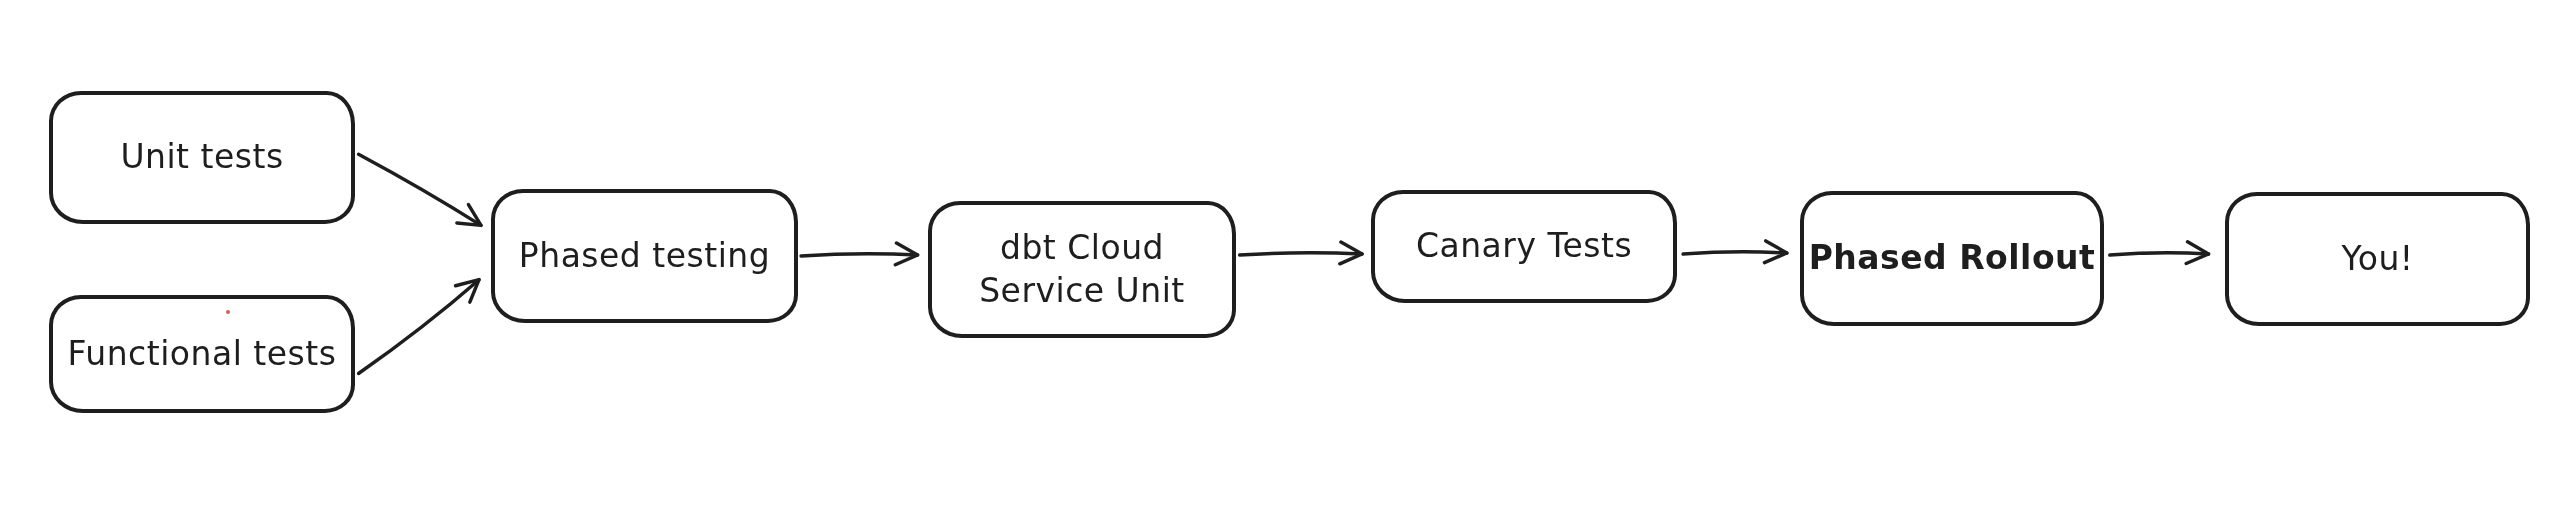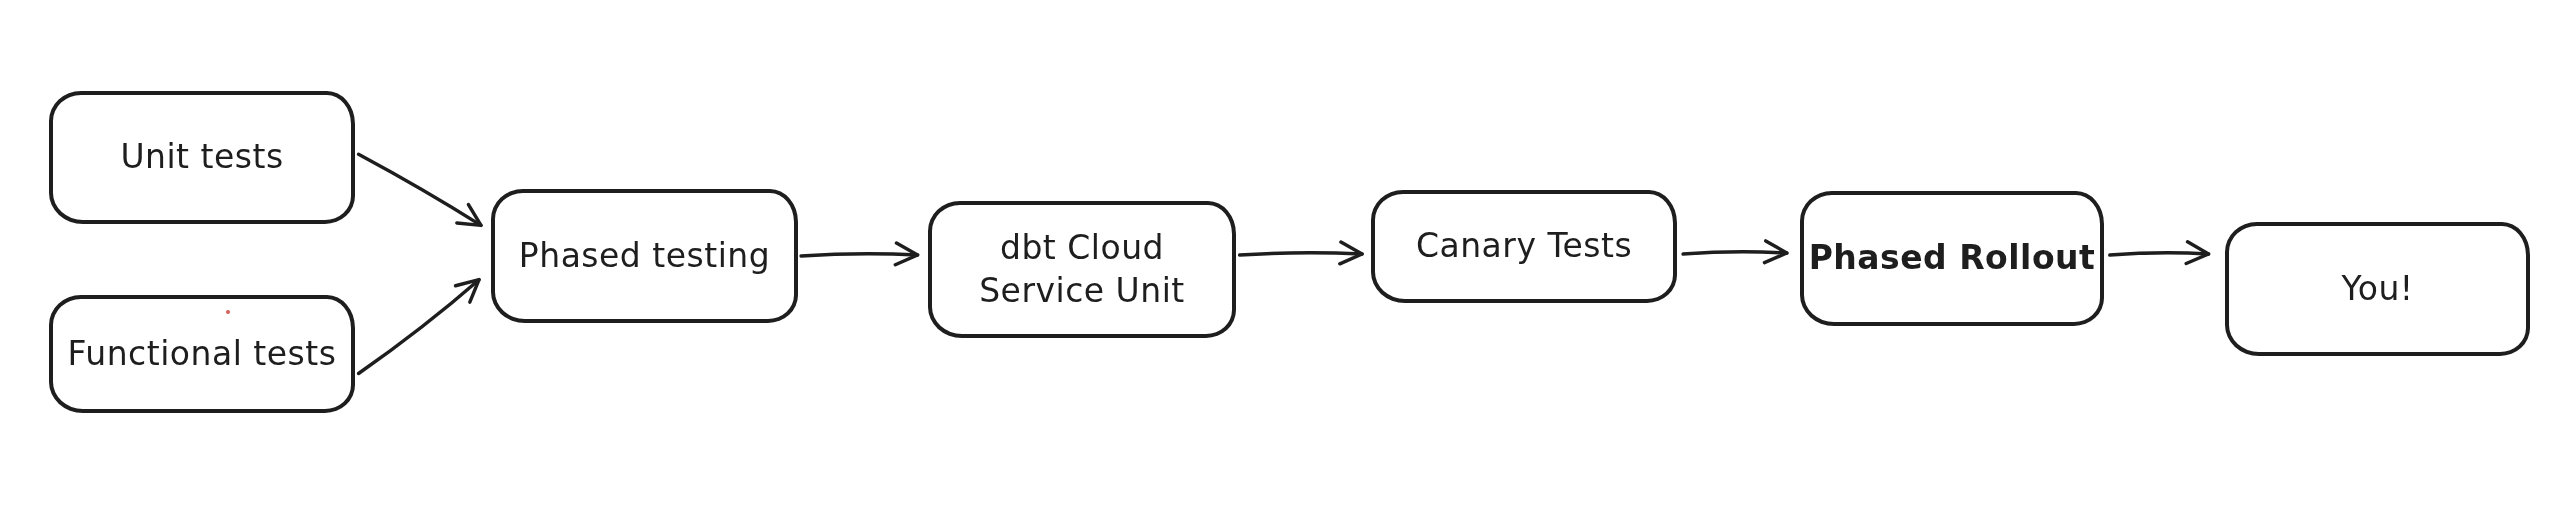--- a/index.html
+++ b/index.html
@@ -35,21 +35,21 @@
   }
   
   .node { border-radius: 32px 28px 30px 34px / 30px 33px 28px 31px; }
 
   #node-unit       { left:  49px; top:  91px; width: 306px; height: 133px; }
   #node-functional { left:  49px; top: 295px; width: 306px; height: 118px; }
   #node-smoke      { left: 491px; top: 189px; width: 307px; height: 134px; }
   #node-dbt        { left: 928px; top: 189px; width: 308px; height: 137px; margin-top: 12px; }
   #node-canary     { left:1371px; top: 190px; width: 306px; height: 113px; }
   #node-phased     { left:1800px; top: 191px; width: 304px; height: 135px; font-weight: bold; }
-  #node-you        { left:2225px; top: 192px; width: 305px; height: 134px; margin-top: 30px; }
+  #node-you        { left:2225px; top: 192px; width: 305px; height: 134px; }
 
   #arrow-layer {
     position: absolute;
     left: 0; top: 0;
     width: 2576px;
     height: 510px;
     z-index: 1;
     pointer-events: none;
   }
   #arrow-layer path {

